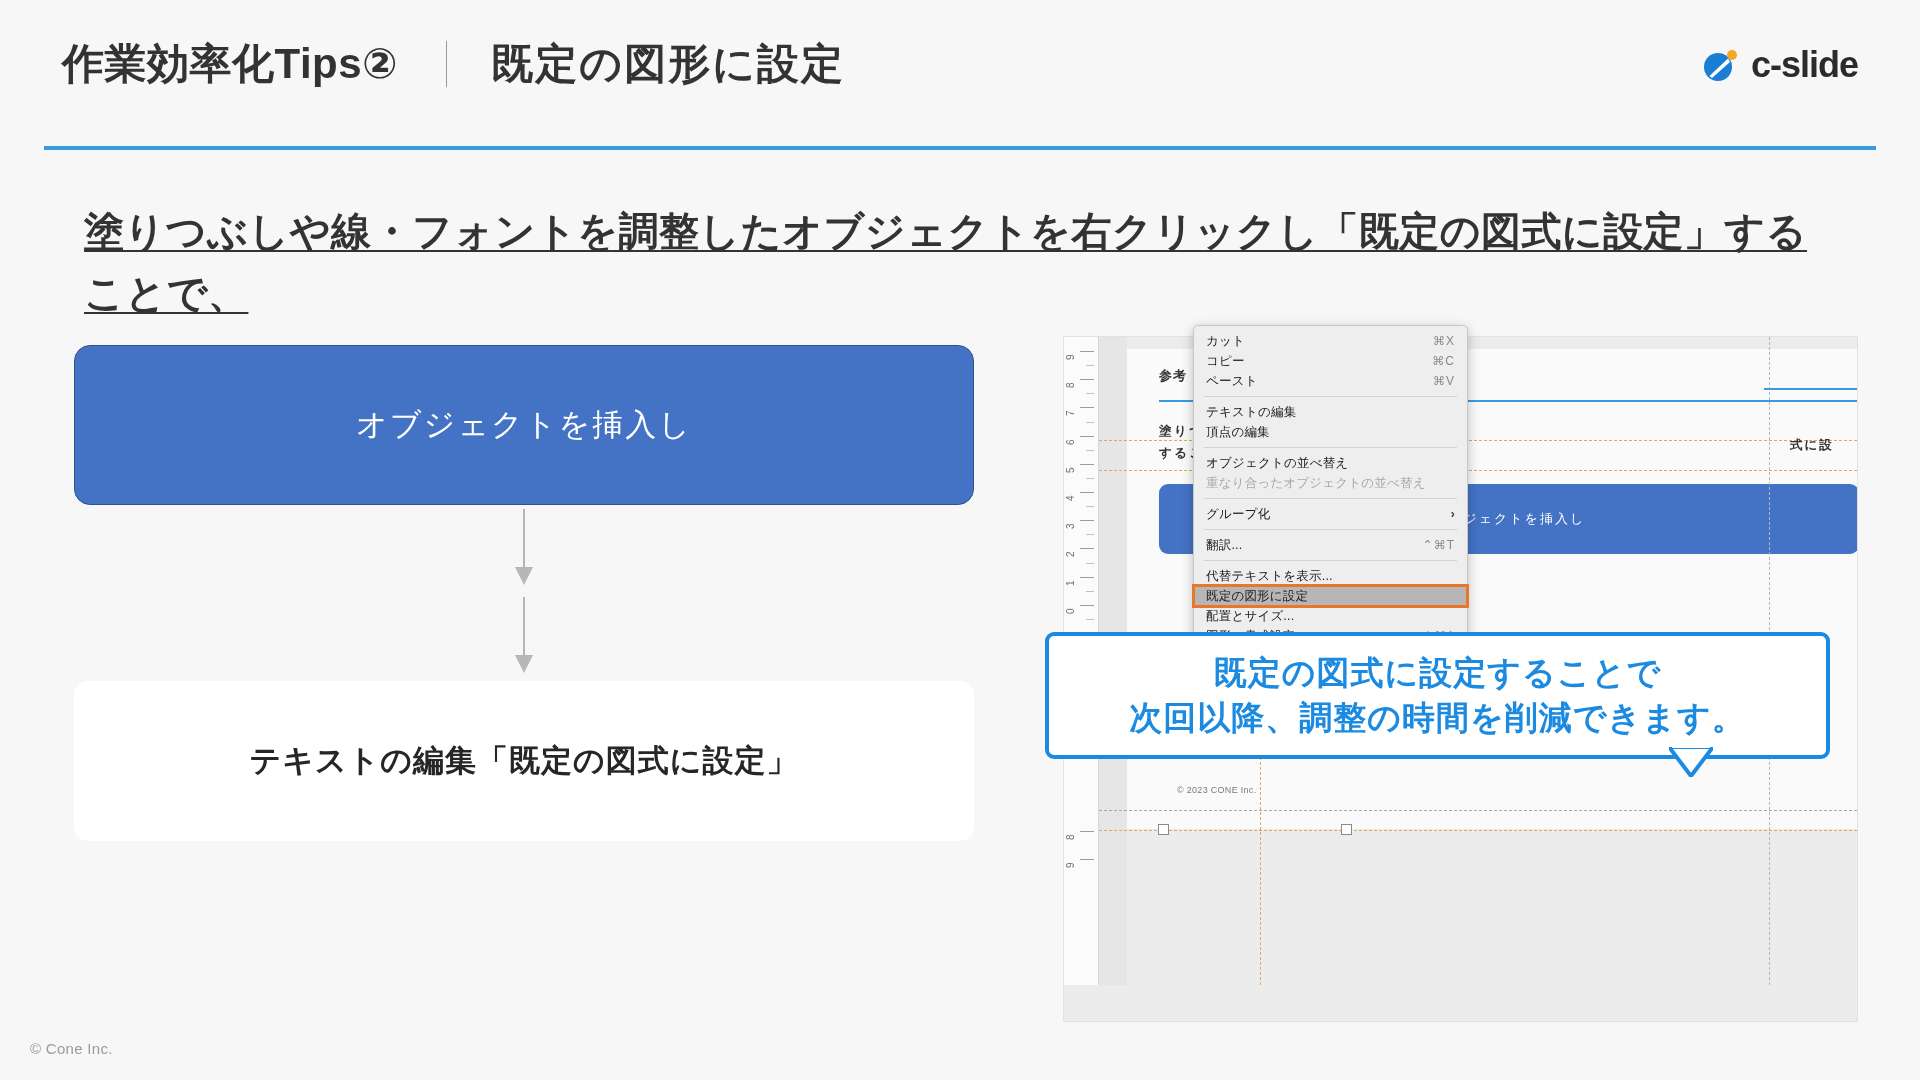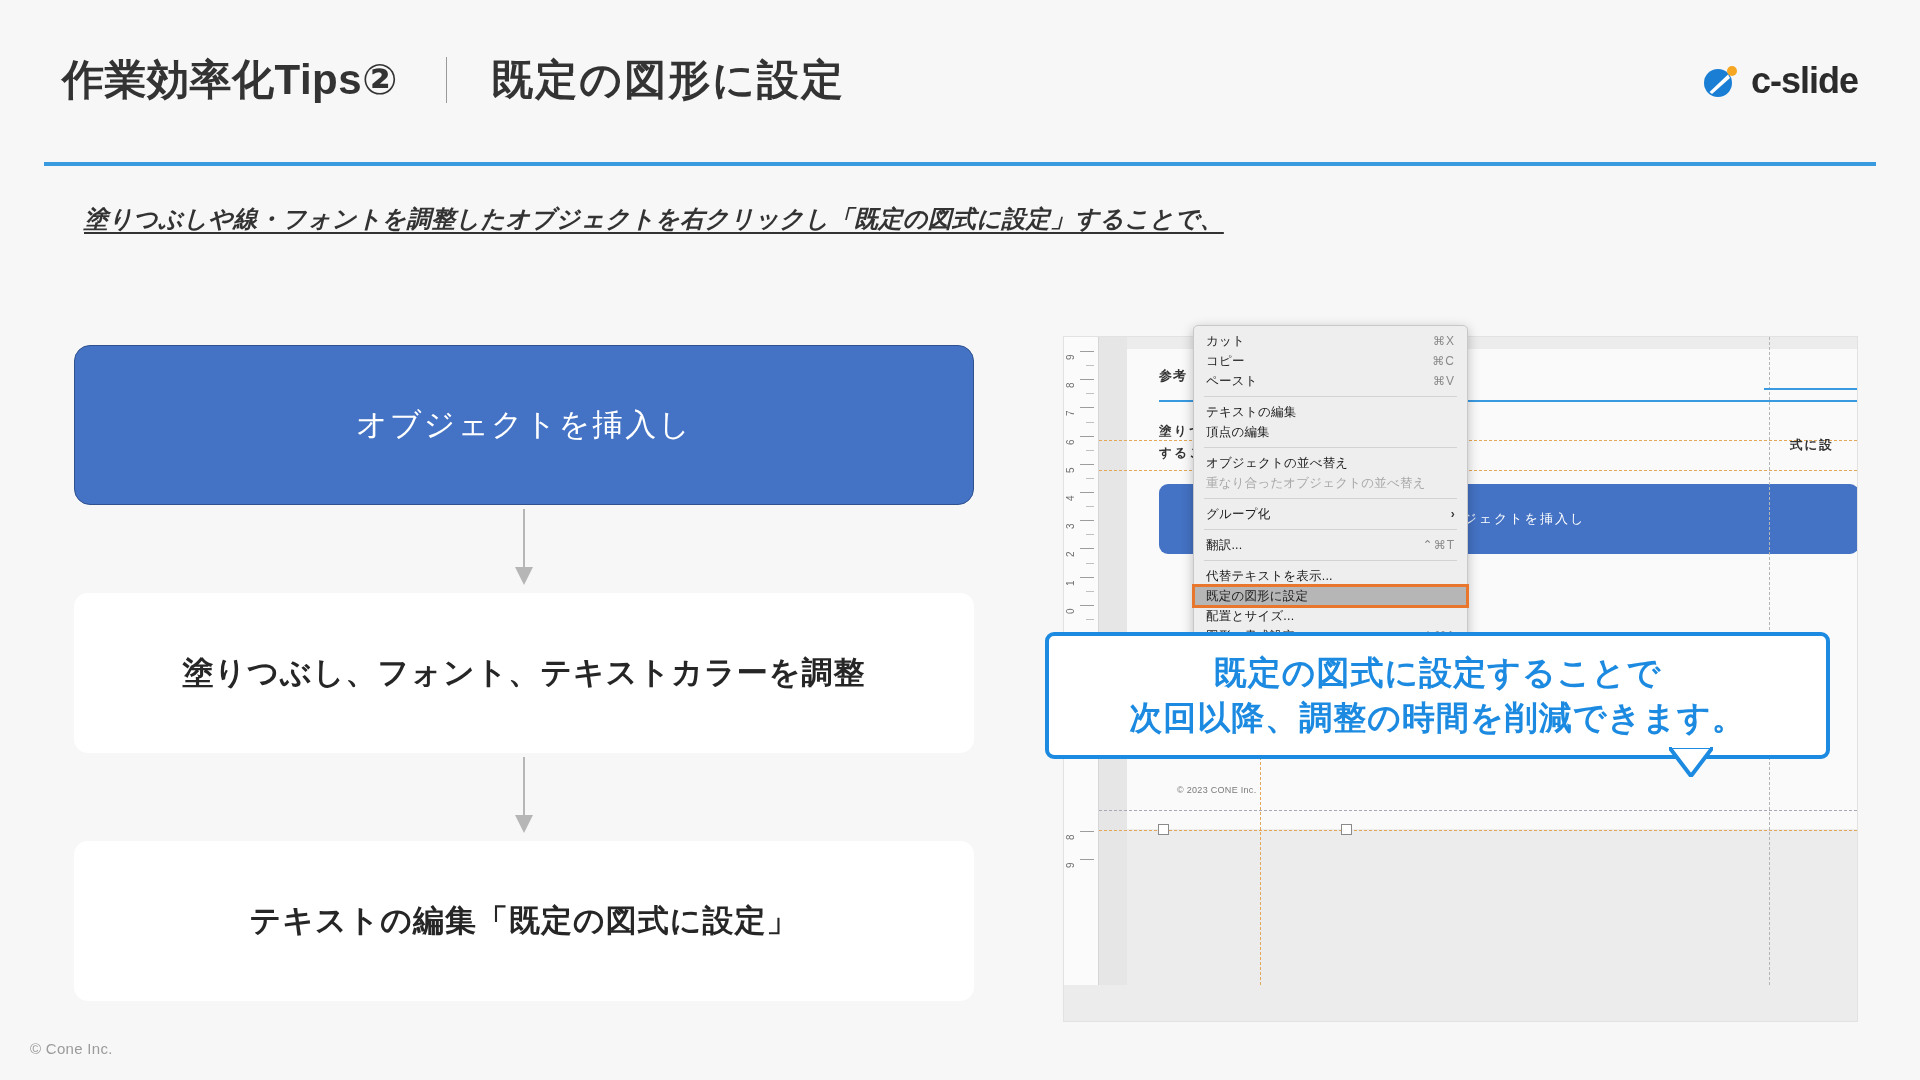--- a/index.html
+++ b/index.html
@@ -3,33 +3,33 @@
 <meta charset="utf-8">
 <style>
   html,body{margin:0;padding:0;}
   body{
     width:1920px;height:1080px;
     background:#f7f7f7;
     font-family:"Liberation Sans","DejaVu Sans",sans-serif;
     overflow:hidden;position:relative;
   }
   
-  #header{position:absolute;left:0;top:16px;width:1920px;height:150px;}
+  #header{position:absolute;left:0;top:0;width:1920px;height:150px;}
   #title-group{position:absolute;left:62px;top:36px;display:flex;align-items:center;}
   #slide-title{font-size:42px;font-weight:bold;color:#333333;letter-spacing:.5px;white-space:nowrap;}
   #title-sep{width:1px;height:46px;background:#9a9a9a;margin:0 44px 0 48px;}
   #slide-subtitle{font-size:42px;font-weight:bold;color:#333333;letter-spacing:2px;white-space:nowrap;}
   #logo{position:absolute;right:62px;top:44px;display:flex;align-items:center;}
   #logo-mark{position:relative;width:40px;height:40px;margin-right:10px;}
   #logo-text{font-size:36px;font-weight:bold;color:#2b2b2b;letter-spacing:-1px;text-align:right;}
   #header-rule{position:absolute;left:44px;top:146px;width:1832px;height:4px;background:#3a9ae0;}
 
   
   #lead{position:absolute;left:84px;top:200px;width:1760px;
-        font-size:24px;font-weight:bold;color:#333333;line-height:1.55;letter-spacing:.4px;font-style:italic;}
+        font-size:40px;font-weight:bold;color:#333333;line-height:1.55;letter-spacing:.4px;}
   #lead-line1{text-decoration:underline;text-underline-offset:5px;text-decoration-thickness:2px;}
 
   
   #flow{position:absolute;left:74px;top:345px;width:900px;}
   .flow-box{box-sizing:border-box;width:900px;display:flex;align-items:center;justify-content:center;text-align:center;}
   #flow-box-0{height:160px;background:#4472c4;border:1.5px solid #2f528f;border-radius:16px;
               color:#ffffff;font-size:31px;font-weight:300;letter-spacing:2px;}
   .flow-box-plain{height:160px;background:#ffffff;border-radius:14px;color:#262626;
                   font-size:31px;font-weight:bold;letter-spacing:1px;}
   .flow-arrow{width:900px;height:88px;position:relative;}
@@ -120,23 +120,20 @@
   <div id="lead-line1">塗りつぶしや線・フォントを調整したオブジェクトを右クリックし「既定の図式に設定」することで、</div>
 </div>
 
 <div id="flow">
   <div class="flow-box" id="flow-box-0">
     <span>オブジェクトを挿入し</span>
   </div>
   <div class="flow-arrow">
     <div class="shaft"></div>
     <div class="head"></div>
-  </div>
-  <div class="flow-box flow-box-plain">
-    <span>塗りつぶし、フォント、テキストカラーを調整</span>
   </div>
   <div class="flow-arrow">
     <div class="shaft"></div>
     <div class="head"></div>
   </div>
   <div class="flow-box flow-box-plain">
     <span>テキストの編集「既定の図式に設定」</span>
   </div>
 </div>
 

